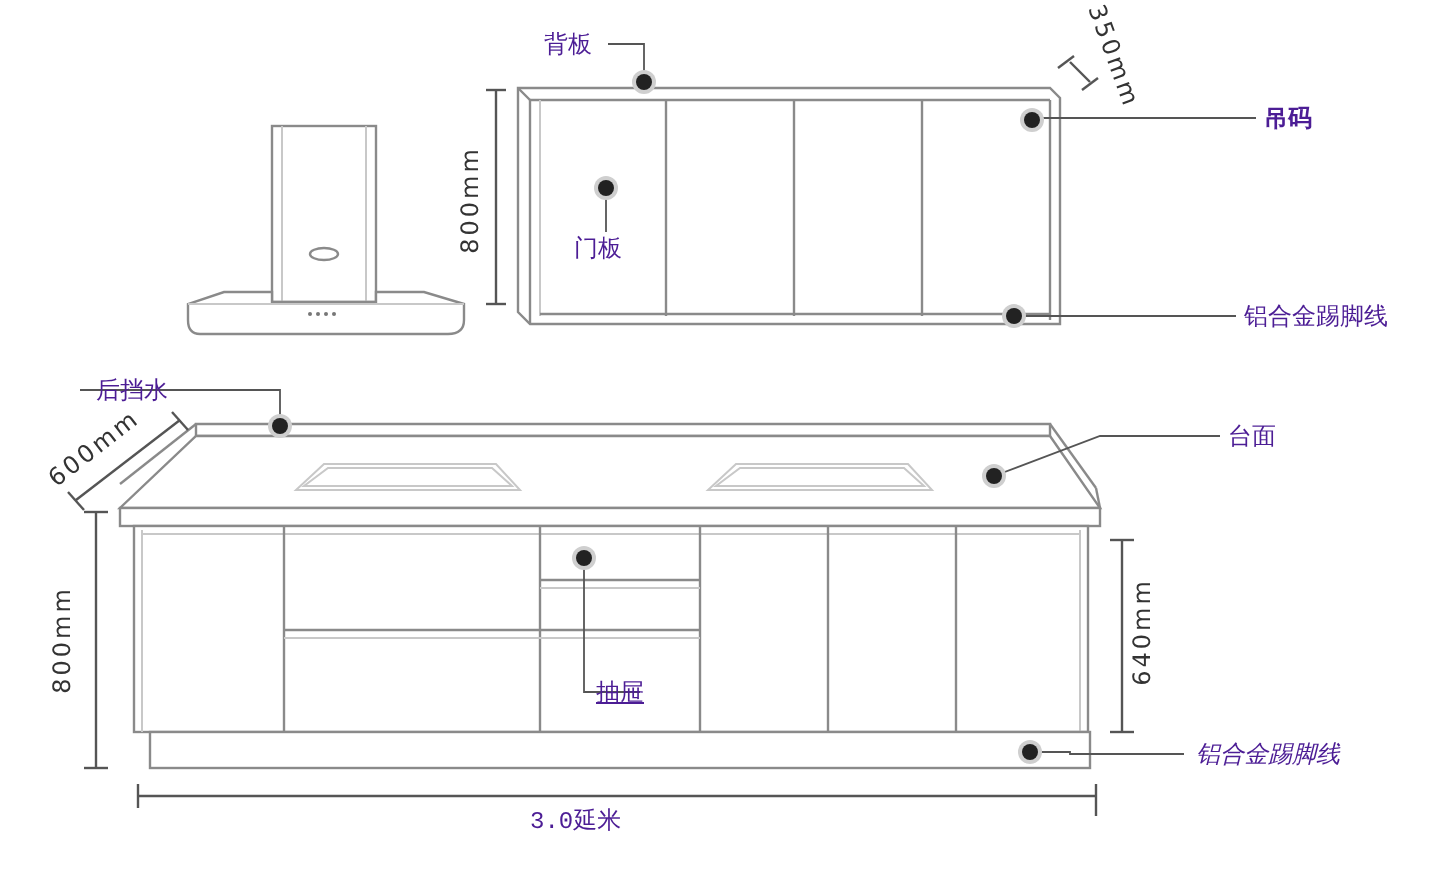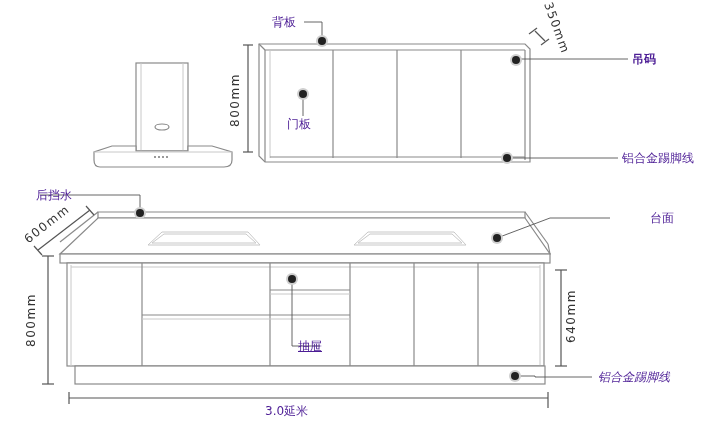--- a/index.html
+++ b/index.html
@@ -163,23 +163,23 @@
   <g>
       <circle cx="515" cy="376" r="6" class="dot-halo"></circle>
       <circle cx="515" cy="376" r="4" class="dot"></circle>
     </g>
 </svg>
 
 <span class="lbl" style="left:272px; top:15px;">背板</span>
 <span class="lbl" style="left:287px; top:117px;">门板</span>
 <span class="lbl" style="left:632px; top:52px;font-weight:bold;">吊码</span>
 <span class="lbl" style="left:622px; top:151px;">铝合金踢脚线</span>
-<span class="lbl" style="left:0px; top:188px;padding-left:36px;">后挡水</span>
-<span class="lbl" style="left:614px; top:211px;margin-left:36px;">台面</span>
+<span class="lbl" style="left:12px; top:188px;padding-left:36px;">后挡水</span>
+<span class="lbl" style="left:614px; top:211px;">台面</span>
 <span class="lbl" style="left:298px; top:339px;text-decoration:underline;">抽屉</span>
 <span class="lbl" style="left:598px; top:370px;font-style:italic;">铝合金踢脚线</span>
-<span class="lbl" style="left:265px; top:404px;">3.0延米</span>
+<span class="lbl" style="left:265px; top:404px;font-family:Liberation Mono, monospace;">3.0延米</span>
 
 <span class="dimtxt" style="left:208px; top:94px; transform: rotate(-90deg); transform-origin: center;">800mm</span>
 <span class="dimtxt" style="left:530px; top:22px; transform: rotate(70deg); transform-origin: center;">350mm</span>
 <span class="dimtxt" style="left:20px; top:218px; transform: rotate(-38deg); transform-origin: center;">600mm</span>
 <span class="dimtxt" style="left:4px; top:314px; transform: rotate(-90deg); transform-origin: center;">800mm</span>
 <span class="dimtxt" style="left:544px; top:310px; transform: rotate(-90deg); transform-origin: center;">640mm</span>
 
 </body></html>

